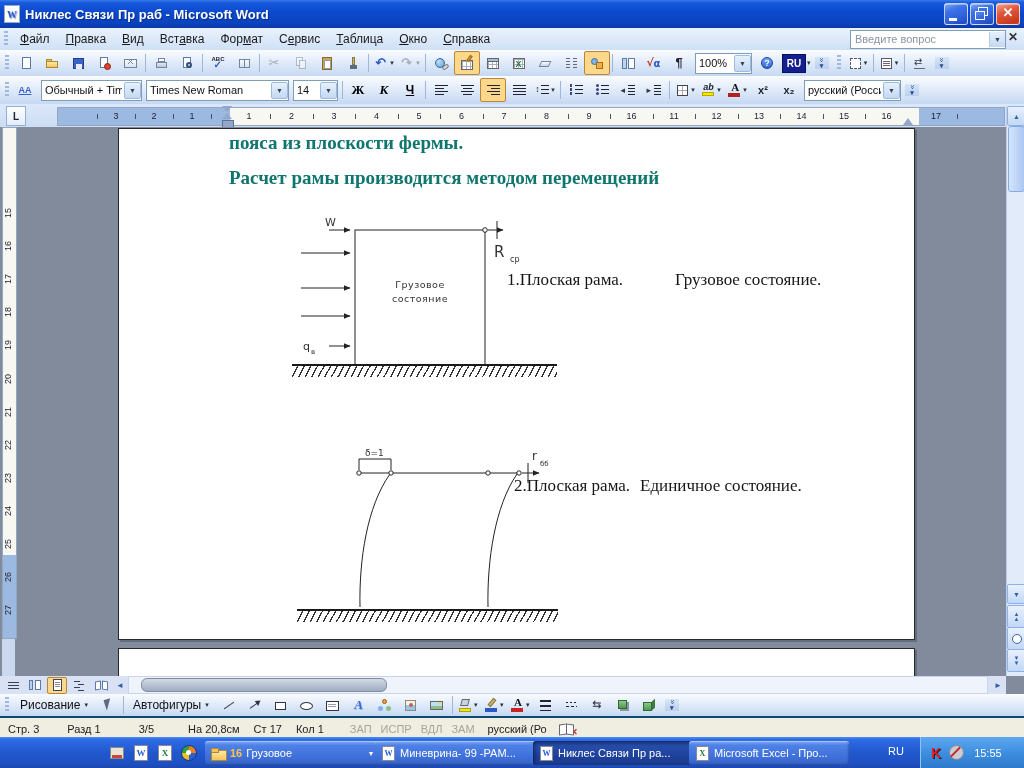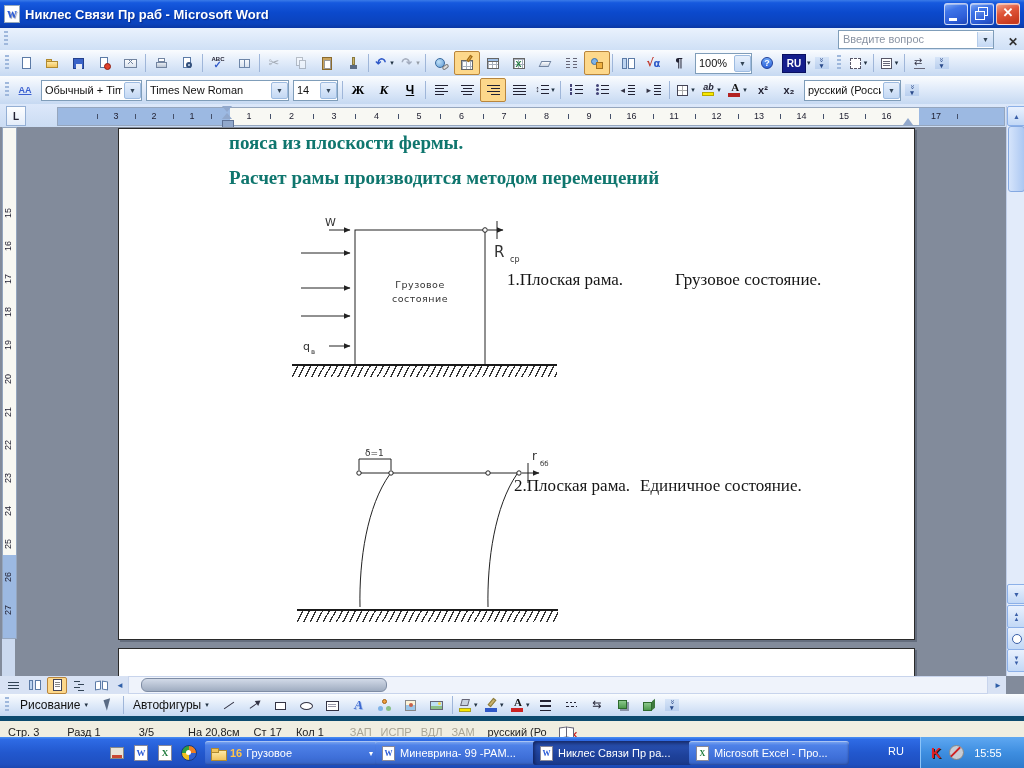--- a/index.html
+++ b/index.html
@@ -24,21 +24,21 @@
   .wb-close{background:linear-gradient(160deg,#F2A48C 0%,#E0563A 40%,#C83A1E 85%)}
   .wb-close::after{content:"✕";position:absolute;left:0;right:0;top:1px;text-align:center;color:#fff;font:700 13px "Liberation Sans",sans-serif;text-shadow:none}
 
   
   .menubar{position:absolute;left:0;top:28px;right:0;height:22px;display:flex;align-items:center;
     background:linear-gradient(180deg,#EAF2FD,#CFE0F6);border-bottom:1px solid #B5CCEA;font-size:12px;color:#1a1a1a}
   .grip{width:4px;height:16px;margin:0 4px;flex:none;
     background:repeating-linear-gradient(180deg,#9FB8DC 0 2px,transparent 2px 4px)}
   .menu-item{padding:3px 8px;white-space:nowrap}
   .menu-item u{text-decoration:underline}
-  .qwrap{margin-left:auto;display:flex;align-items:flex-end;gap:14px;margin-right:6px}
+  .qwrap{margin-left:auto;display:flex;align-items:flex-start;gap:2px;margin-right:6px}
   .qbox{width:150px;height:17px;background:#fff;border:1px solid #7F9DB9;display:flex;align-items:center;
     font-size:11px;color:#8a94a4;padding-left:4px}
   .qbox .arr{margin-left:auto;width:15px;height:15px;background:linear-gradient(#E7F0FC,#C3D8F4);
     border-left:1px solid #B5CCEA;display:flex;align-items:center;justify-content:center;font-size:7px;color:#345}
   .qclose{color:#333;font:700 12px "Liberation Sans",sans-serif}
 
   
   .tb{position:absolute;left:0;right:0;display:flex;align-items:center;
     background:linear-gradient(180deg,#FAFCFE 0%,#E2ECFA 45%,#C6D9F2 100%);
     border-bottom:1px solid #AEC6E8;padding:0 1px}
@@ -224,21 +224,21 @@
   .ball{width:8px;height:8px;border-radius:50%;border:1.5px solid #3A5FA8;background:#fff}
   .hscroll{position:absolute;left:0;top:676px;right:18px;height:18px;background:#D8E2F4;display:flex;align-items:center}
   .viewbtn{width:18px;height:15px;display:flex;align-items:center;justify-content:center;margin:0 1px;border:1px solid transparent;border-radius:2px}
   .viewbtn.pressed{background:#FDD88B;border-color:#B8853C}
   .harr{width:16px;height:15px;display:flex;align-items:center;justify-content:center;color:#2F5FA8;font-size:8px}
   .htrack{position:relative;flex:1;height:16px;background:#EFF3FB;border:1px solid #C8D4EC;margin-right:2px}
   .hthumb{position:absolute;left:12px;top:1px;width:244px;height:12px;border-radius:6px;
     background:linear-gradient(180deg,#D2DAE8,#9FACC0);border:1px solid #7E8CA4}
 
   
-  .statusbar{position:absolute;left:0;top:716px;right:0;height:21px;background:#F0EEE1;border-top:5px solid #0c4a6e;
+  .statusbar{position:absolute;left:0;top:716px;right:0;height:21px;background:#F0EEE1;border-top:2px solid #0c4a6e;
     display:flex;align-items:center;font-size:11px;color:#222;white-space:nowrap}
   .stog{color:#A9A595}
   .sbook{position:relative;width:16px;height:13px;margin-left:12px}
   .sbook::before{content:"";position:absolute;left:0;top:2px;width:6px;height:9px;background:#fff;border:1px solid #667;transform:skewY(-8deg)}
   .sbook::after{content:"";position:absolute;left:7px;top:2px;width:6px;height:9px;background:#fff;border:1px solid #667;transform:skewY(8deg)}
   .sbook i{position:absolute;right:-3px;bottom:-2px;font:700 9px "Liberation Sans",sans-serif;color:#C22;font-style:normal}
 
   
   .taskbar{position:absolute;left:0;top:737px;right:0;height:31px;
     background:linear-gradient(180deg,#4A90F4 0%,#2E6BE5 8%,#2258CE 50%,#1F4FC0 88%,#1C47B0 100%)}
@@ -293,20 +293,31 @@
     <span>Никлес Связи Пр раб - Microsoft Word</span>
     <span class="winbtns">
       <span class="wb wb-min"></span>
       <span class="wb wb-res"></span>
       <span class="wb wb-close"></span>
     </span>
   </div>
 
   <div class="menubar">
     <span class="grip"></span>
+    <span id="menu-items" style="display:flex">
+        <span class="menu-item"><u>Ф</u>айл</span>
+        <span class="menu-item"><u>П</u>равка</span>
+        <span class="menu-item"><u>В</u>ид</span>
+        <span class="menu-item">Вст<u>а</u>вка</span>
+        <span class="menu-item">Фор<u>м</u>ат</span>
+        <span class="menu-item">С<u>е</u>рвис</span>
+        <span class="menu-item"><u>Т</u>аблица</span>
+        <span class="menu-item"><u>О</u>кно</span>
+        <span class="menu-item"><u>С</u>правка</span>
+      </span>
     <span class="qwrap">
       <span class="qbox">
         <span>Введите вопрос</span>
         <span class="arr">▼</span>
       </span>
       <span class="qclose">✕</span>
     </span>
   </div>
 
   <div class="tb tb-row1">

